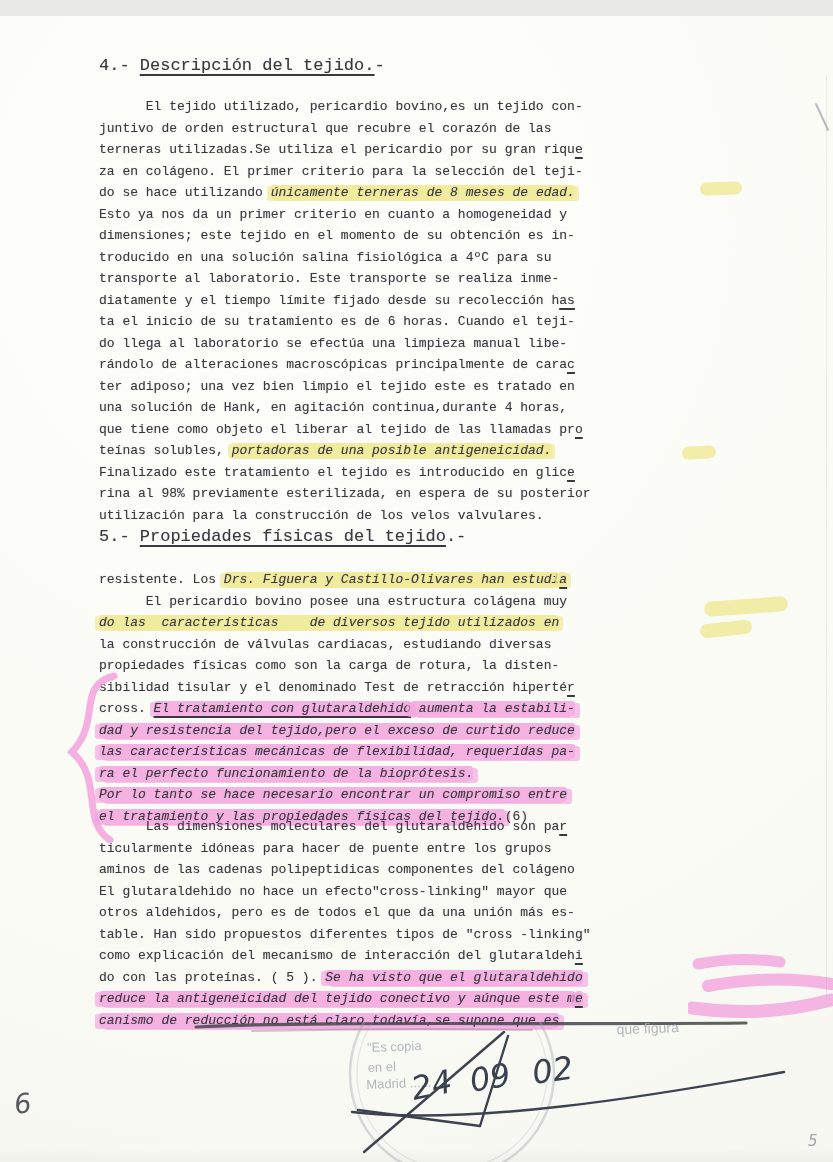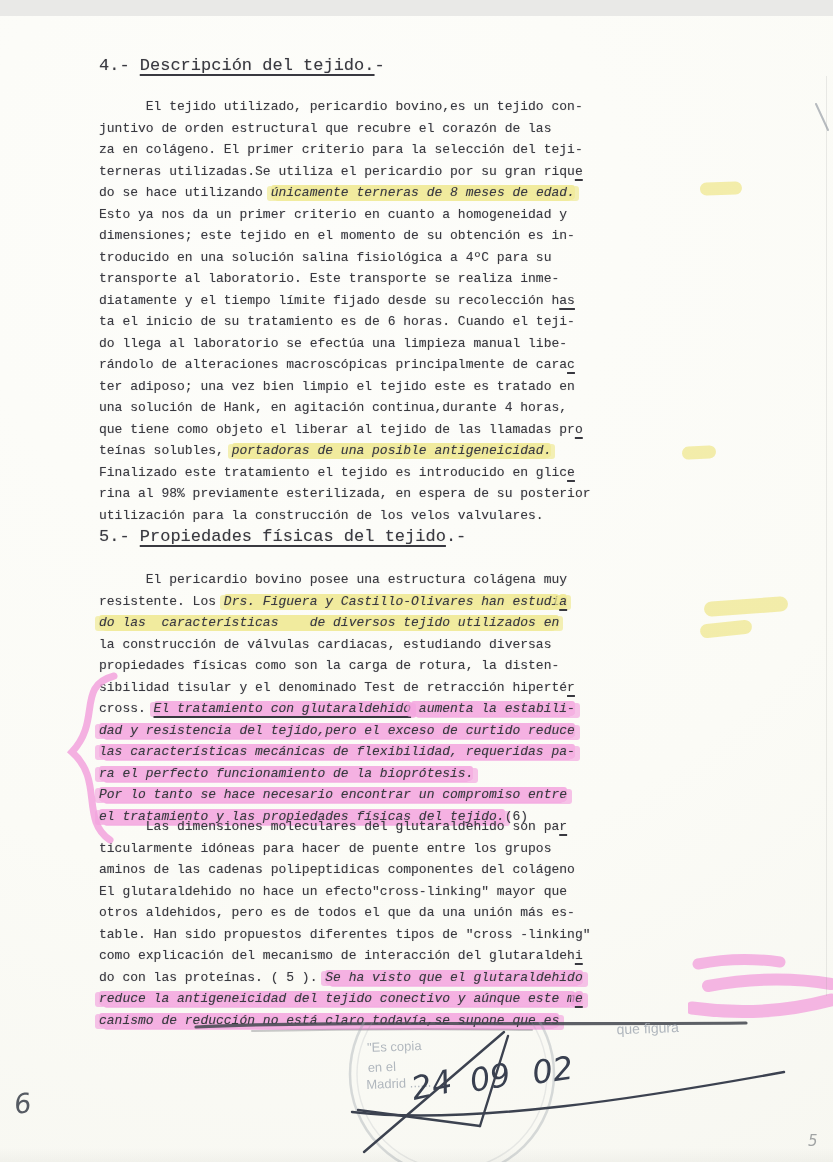--- a/index.html
+++ b/index.html
@@ -52,22 +52,22 @@
 </head>
 <body>
 
 <div class="page">
 
   <div class="heading" style="top:40px;"><span>4.- </span><span class="hu">Descripción del tejido.</span><span>-</span></div>
 
   <div class="para" style="top:80px;">
       <div class="line"><span>      El tejido utilizado, pericardio bovino,es un tejido con-</span></div>
       <div class="line"><span>juntivo de orden estructural que recubre el corazón de las</span></div>
+      <div class="line"><span>terneras utilizadas.Se utiliza el pericardio por su gran riqu</span><span class="u">e</span></div>
       <div class="line"><span>za en colágeno. El primer criterio para la selección del teji-</span></div>
-      <div class="line"><span>terneras utilizadas.Se utiliza el pericardio por su gran riqu</span><span class="u">e</span></div>
       <div class="line"><span>do se hace utilizando </span><span class="hl-y">únicamente terneras de 8 meses de edad.</span></div>
       <div class="line"><span>Esto ya nos da un primer criterio en cuanto a homogeneidad y</span></div>
       <div class="line"><span>dimensiones; este tejido en el momento de su obtención es in-</span></div>
       <div class="line"><span>troducido en una solución salina fisiológica a 4ºC para su</span></div>
       <div class="line"><span>transporte al laboratorio. Este transporte se realiza inme-</span></div>
       <div class="line"><span>diatamente y el tiempo límite fijado desde su recolección h</span><span class="u">as</span></div>
       <div class="line"><span>ta el inicio de su tratamiento es de 6 horas. Cuando el teji-</span></div>
       <div class="line"><span>do llega al laboratorio se efectúa una limpieza manual libe-</span></div>
       <div class="line"><span>rándolo de alteraciones macroscópicas principalmente de cara</span><span class="u">c</span></div>
       <div class="line"><span>ter adiposo; una vez bien limpio el tejido este es tratado en</span></div>
@@ -75,22 +75,22 @@
       <div class="line"><span>que tiene como objeto el liberar al tejido de las llamadas pr</span><span class="u">o</span></div>
       <div class="line"><span>teínas solubles, </span><span class="hl-y">portadoras de una posible antigeneicidad.</span></div>
       <div class="line"><span>Finalizado este tratamiento el tejido es introducido en glic</span><span class="u">e</span></div>
       <div class="line"><span>rina al 98% previamente esterilizada, en espera de su posterior</span></div>
       <div class="line"><span>utilización para la construcción de los velos valvulares.</span></div>
     </div>
 
   <div class="heading" style="top:511px;"><span>5.- </span><span class="hu">Propiedades físicas del tejido</span><span>.-</span></div>
 
   <div class="para" style="top:553px;">
+      <div class="line"><span>resistente. Los </span><span class="hl-y">Drs. Figuera y Castillo-Olivares han estudi</span><span class="hl-y u">a</span></div>
       <div class="line"><span>      El pericardio bovino posee una estructura colágena muy</span></div>
-      <div class="line"><span>resistente. Los </span><span class="hl-y">Drs. Figuera y Castillo-Olivares han estudi</span><span class="hl-y u">a</span></div>
       <div class="line"><span class="hl-y">do las  características    de diversos tejido utilizados en</span></div>
       <div class="line"><span>la construcción de válvulas cardiacas, estudiando diversas</span></div>
       <div class="line"><span>propiedades físicas como son la carga de rotura, la disten-</span></div>
       <div class="line"><span>sibilidad tisular y el denominado Test de retracción hiperté</span><span class="u">r</span></div>
       <div class="line"><span>cross. </span><span class="hl-p u">El tratamiento con glutaraldehido</span><span class="hl-p"> aumenta la estabili-</span></div>
       <div class="line"><span class="hl-p">dad y resistencia del tejido,pero el exceso de curtido reduce</span></div>
       <div class="line"><span class="hl-p">las características mecánicas de flexibilidad, requeridas pa-</span></div>
       <div class="line"><span class="hl-p">ra el perfecto funcionamiento de la bioprótesis.</span></div>
       <div class="line"><span class="hl-p">Por lo tanto se hace necesario encontrar un compromiso entre</span></div>
       <div class="line"><span class="hl-p">el tratamiento y las propiedades físicas del tejido.</span><span>(6)</span></div>

